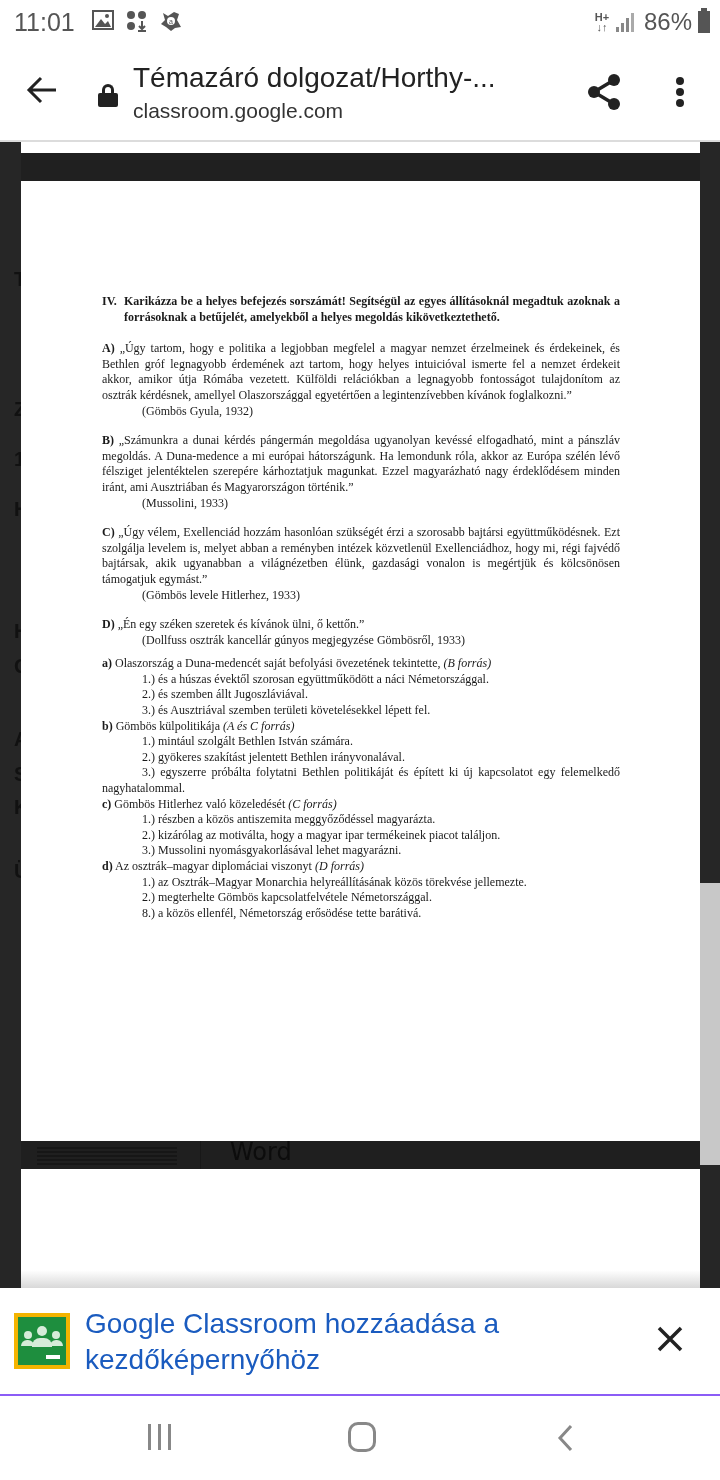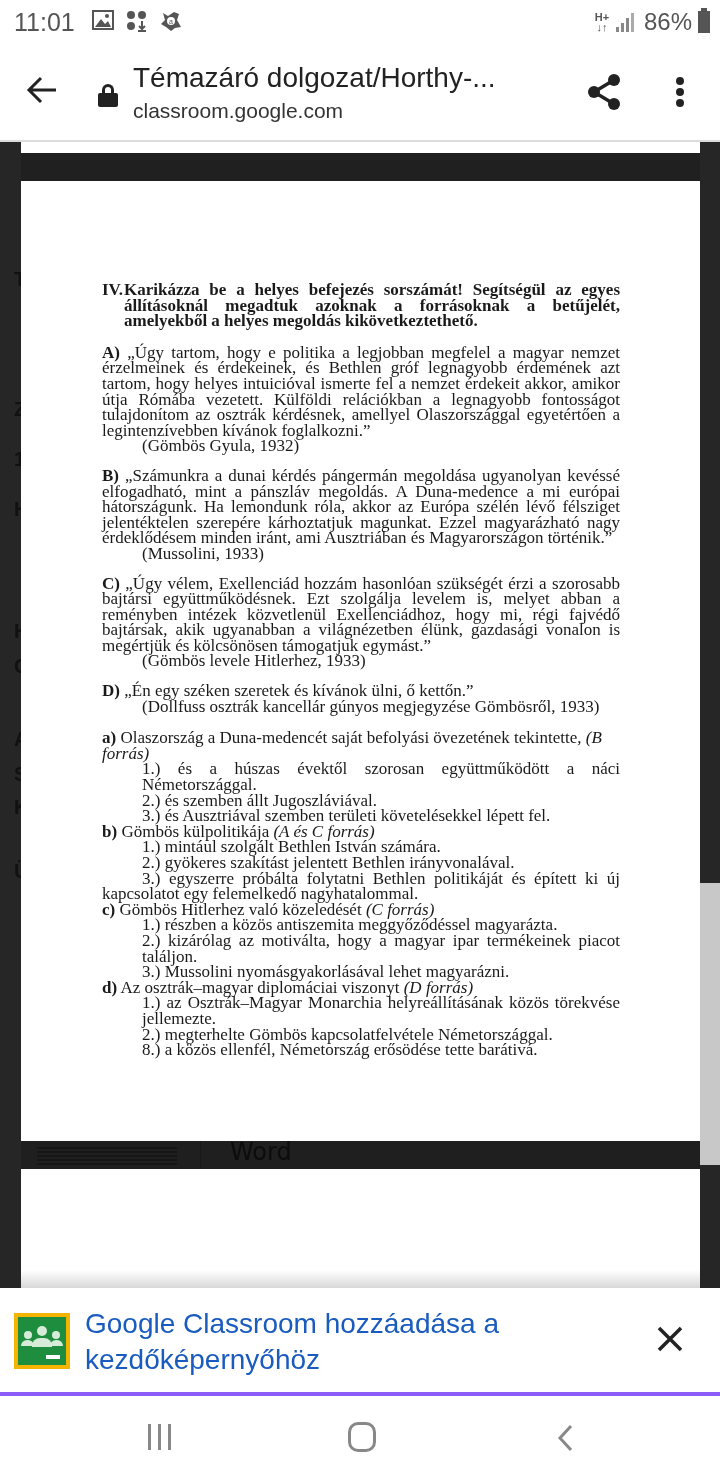--- a/index.html
+++ b/index.html
@@ -40,34 +40,34 @@
   .doc-page { position: absolute; left: 21px; top: 181px; width: 679px; height: 960px; background: #fff; }
   .doc-band2 { position: absolute; left: 21px; top: 1141px; width: 679px; height: 28px; background: #1f1f1f; }
   .word-label { position: absolute; left: 230px; top: 1138px; font-size: 24px; color: #0c0c0c; font-family: "DejaVu Sans", sans-serif; }
   .thumb-text { position: absolute; left: 37px; top: 1147px; width: 140px; height: 18px;
     background: repeating-linear-gradient(to bottom, #161616 0 2px, #1f1f1f 2px 4px); }
   .thumb-divider { position: absolute; left: 200px; top: 1141px; width: 1px; height: 28px; background: #181818; }
   .doc-page2 { position: absolute; left: 21px; top: 1169px; width: 679px; height: 119px; background: linear-gradient(to bottom, #fff 0 85%, #d8d8d8 100%); }
   .scroll-track { position: absolute; left: 700px; top: 883px; width: 20px; height: 282px; background: #c8c8c8; }
 
   
-  .doc { position: absolute; left: 102px; top: 282px; width: 518px; font-family: "Liberation Serif", serif; font-size: 17px; color: #1a1a1a; line-height: 15.6px; }
+  .doc { position: absolute; left: 102px; top: 294px; width: 518px; font-family: "Liberation Serif", serif; font-size: 12px; color: #1a1a1a; line-height: 15.6px; }
   .task-title { font-weight: bold; display: flex; text-align: justify; }
   .task-num { width: 22px; flex: none; }
   .task-text { flex: 1; }
   .source { margin-top: 14px; text-align: justify; }
   .source b { font-weight: bold; }
   .cite { padding-left: 40px; }
   .question { }
   .question:first-of-type { margin-top: 15px; }
   .q-head i { font-style: italic; }
   .opt { padding-left: 40px; text-align: justify; }
 
   
-  .banner { position: absolute; left: 0; top: 1288px; width: 720px; height: 108px; background: #fff; border-bottom: 4px solid #8b5cf6; padding-left: 8px; }
+  .banner { position: absolute; left: 0; top: 1288px; width: 720px; height: 108px; background: #fff; border-bottom: 2px solid #8b5cf6; padding-left: 8px; }
   .app-icon { position: absolute; left: 14px; top: 25px; width: 56px; height: 56px; background: #f4b400; }
   .app-icon .board { position: absolute; left: 4px; top: 4px; width: 48px; height: 48px; background: #1e8e3e; }
   .app-icon .head { position: absolute; width: 10px; height: 10px; border-radius: 50%; background: #d6ecd9; }
   .app-icon .torso { position: absolute; background: #d6ecd9; border-radius: 8px 8px 0 0; }
   .app-icon .chalk { position: absolute; left: 34px; top: 44px; width: 14px; height: 4px; background: #fff; }
   .banner-text { position: absolute; left: 85px; top: 18px; width: 520px; font-size: 28px; line-height: 36px; color: #1a5bbf; }
   .banner-close { position: absolute; left: 650px; top: 34px; width: 40px; height: 40px; font-size: 36px; line-height: 40px; text-align: center; color: #222; }
 
   
   .navbar { position: absolute; left: 0; top: 1398px; width: 720px; height: 82px; background: #fff; }
@@ -186,21 +186,21 @@
     <b>C)</b>
     <span>„Úgy vélem, Exellenciád hozzám hasonlóan szükségét érzi a szorosabb bajtársi együttműködésnek. Ezt szolgálja levelem is, melyet abban a reményben intézek közvetlenül Exellenciádhoz, hogy mi, régi fajvédő bajtársak, akik ugyanabban a világnézetben élünk, gazdasági vonalon is megértjük és kölcsönösen támogatjuk egymást.”</span>
     <div class="cite">(Gömbös levele Hitlerhez, 1933)</div>
   </div>
   <div class="source">
     <b>D)</b>
     <span>„Én egy széken szeretek és kívánok ülni, ő kettőn.”</span>
     <div class="cite">(Dollfuss osztrák kancellár gúnyos megjegyzése Gömbösről, 1933)</div>
   </div>
 
-  <div class="question" style="margin-top:16px">
+  <div class="question" style="margin-top:8px">
     <div class="q-head"><b>a)</b> <span>Olaszország a Duna-medencét saját befolyási övezetének tekintette,</span> <i>(B forrás)</i></div>
     <div class="opt">1.) és a húszas évektől szorosan együttműködött a náci Németországgal.</div>
     <div class="opt">2.) és szemben állt Jugoszláviával.</div>
     <div class="opt">3.) és Ausztriával szemben területi követelésekkel lépett fel.</div>
   </div>
   <div class="question">
     <div class="q-head"><b>b)</b> <span>Gömbös külpolitikája</span> <i>(A és C forrás)</i></div>
     <div class="opt">1.) mintául szolgált Bethlen István számára.</div>
     <div class="opt">2.) gyökeres szakítást jelentett Bethlen irányvonalával.</div>
     <div class="opt" style="padding-left:0;text-indent:40px">3.) egyszerre próbálta folytatni Bethlen politikáját és épített ki új kapcsolatot egy felemelkedő   nagyhatalommal.</div>

